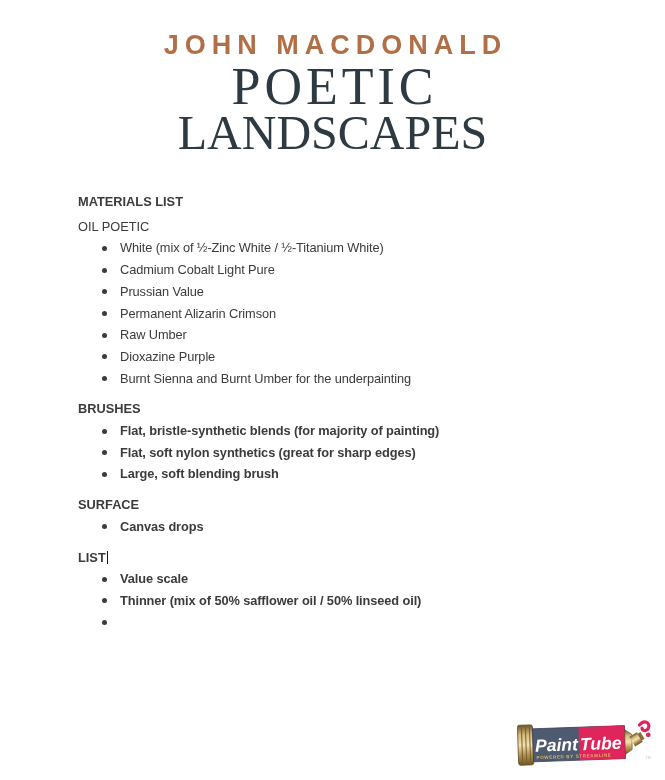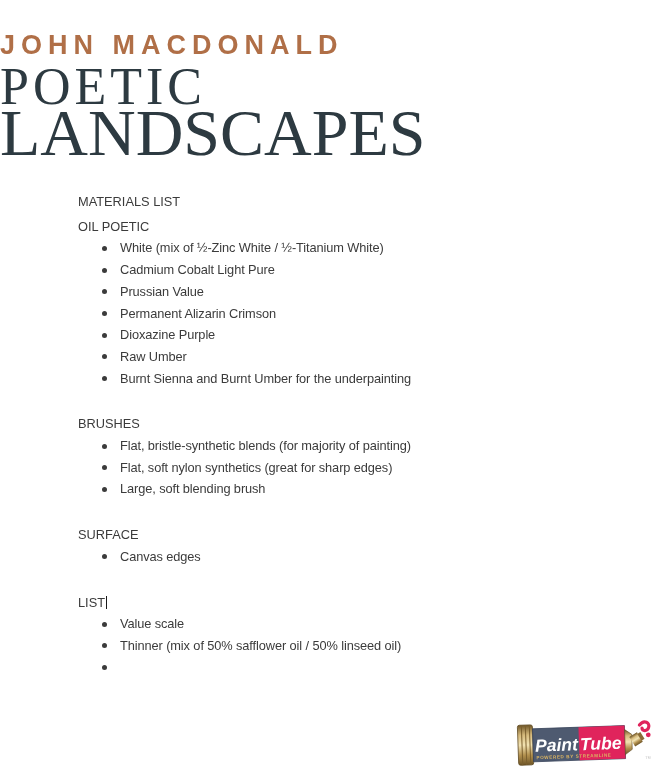--- a/index.html
+++ b/index.html
@@ -6,43 +6,43 @@
   body {
     width:665px; height:780px;
     background:#ffffff;
     font-family:"Liberation Sans", sans-serif;
     color:#3b3b3b;
     position:relative;
     overflow:hidden;
   }
 
   
-  .header { padding-top:30px; }
+  .header { text-align:center; padding-top:30px; }
   .artist {
     color:#b06f47;
     font-weight:bold;
     font-size:27px;
     letter-spacing:6px;
     margin-right:-6px; 
     line-height:31px;
   }
   .series { font-family:"Liberation Serif", serif; color:#2d3a41; }
   .series1 {
     font-size:52px; line-height:40px; letter-spacing:4px;
     margin-top:6px; margin-right:-4px;
   }
   .series2 {
-    font-size:66px; line-height:52px; letter-spacing:0px;
+    font-size:48px; line-height:52px; letter-spacing:0px;
   }
 
   
   .materials { margin:32px 0 0 78px; font-size:12.8px; }
-  .doc-heading { font-weight:normal; line-height:21.7px; }
+  .doc-heading { font-weight:bold; line-height:21.7px; }
   .section-block .section-title { line-height:21.7px; margin-top:3px; }
-  .section-block + .section-block { margin-top:24px; }
+  .section-block + .section-block { margin-top:9px;font-weight:bold; }
   ul.items { margin:0; padding:0; list-style:none; max-width:500px; }
   ul.items li {
     position:relative;
     padding-left:42px;
     line-height:21.7px;
     letter-spacing:-0.1px;
   }
   .bullet {
     position:absolute; left:24px; top:8.5px;
     width:5px; height:5px; border-radius:50%;
@@ -76,39 +76,39 @@
 <div class="materials">
   <div class="doc-heading">MATERIALS LIST</div>
 
   <div class="section-block">
     <div class="section-title">OIL POETIC</div>
     <ul class="items">
       <li><span class="bullet"></span><span>White (mix of ½-Zinc White / ½-Titanium White)</span></li>
       <li><span class="bullet"></span><span>Cadmium Cobalt Light Pure</span></li>
       <li><span class="bullet"></span><span>Prussian Value</span></li>
       <li><span class="bullet"></span><span>Permanent Alizarin Crimson</span></li>
+      <li><span class="bullet"></span><span>Raw Umber</span></li>
       <li><span class="bullet"></span><span>Dioxazine Purple</span></li>
-      <li><span class="bullet"></span><span>Raw Umber</span></li>
       <li><span class="bullet"></span><span>Burnt Sienna and Burnt Umber for the underpainting</span></li>
     </ul>
   </div>
 
   <div class="section-block">
     <div class="section-title">BRUSHES</div>
     <ul class="items">
       <li><span class="bullet"></span><span>Flat, bristle-synthetic blends (for majority of painting)</span></li>
       <li><span class="bullet"></span><span>Flat, soft nylon synthetics (great for sharp edges)</span></li>
       <li><span class="bullet"></span><span>Large, soft blending brush</span></li>
     </ul>
   </div>
 
   <div class="section-block">
     <div class="section-title">SURFACE</div>
     <ul class="items">
-      <li><span class="bullet"></span><span>Canvas edges</span></li>
+      <li><span class="bullet"></span><span>Canvas drops</span></li>
     </ul>
   </div>
 
   <div class="section-block">
     <div class="section-title"><span>LIST</span><span class="caret"></span></div>
     <ul class="items">
       <li><span class="bullet"></span><span>Value scale</span></li>
       <li><span class="bullet"></span><span>Thinner (mix of 50% safflower oil / 50% linseed oil)</span></li>
       <li><span class="bullet"></span></li>
     </ul>

